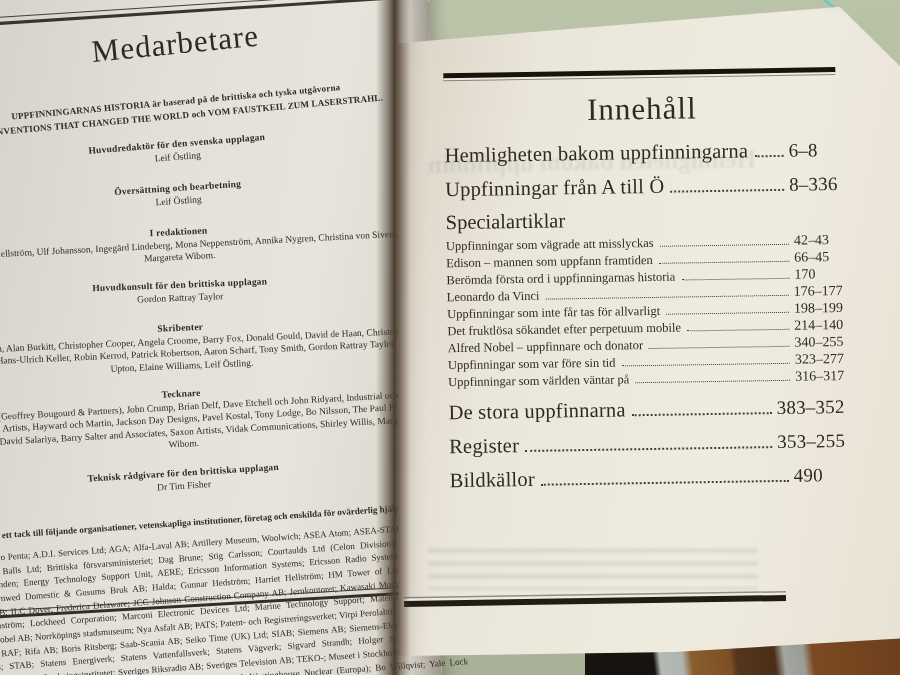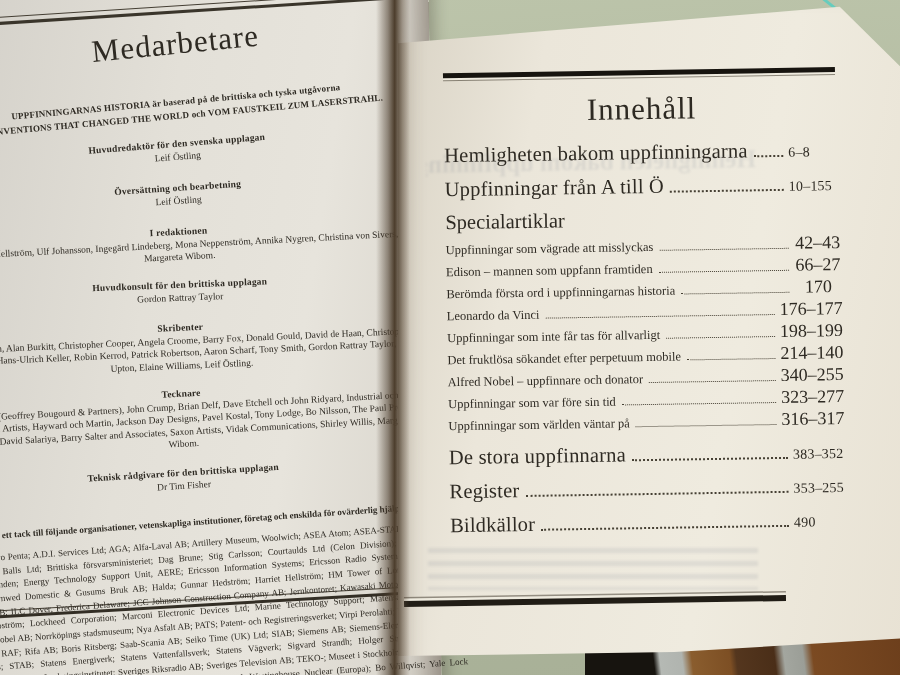--- a/index.html
+++ b/index.html
@@ -49,25 +49,25 @@
               box-shadow:inset 16px 0 22px -12px rgba(70,58,44,.45);}
   .rp-content{position:relative;padding:70px 58px 0 48px;transform:rotate(-.9deg);}
   .rp-rule-top{height:5px;background:#17140f;box-shadow:0 2px 0 #efebdf,0 3px 0 rgba(60,52,40,.55);
                margin-right:4px;}
   .rp-title{text-align:center;font-size:31px;letter-spacing:1px;margin:16px 0 14px 0;}
   .toc-row{display:flex;align-items:baseline;}
   .toc-label{white-space:nowrap;}
   .leader{flex:1;border-bottom:2px dotted #464034;margin:0 5px 4px 6px;min-width:12px;}
   .toc-pages{text-align:left;min-width:52px;}
   .toc-main{font-size:20.5px;letter-spacing:.2px;margin-top:11px;}
-  .toc-main .toc-pages{font-size:14px;}
+  .toc-main .toc-pages{font-size:19px;}
   .toc-heading{font-size:20.5px;margin-top:10px;margin-bottom:4px;}
   .toc-sub{font-size:12.5px;margin-top:1px;}
   .toc-sub .leader{border-bottom-width:1.5px;margin-bottom:3px;}
-  .toc-sub .toc-pages{font-size:18px;min-width:48px;text-align:center;}
+  .toc-sub .toc-pages{font-size:14px;min-width:48px;}
   .rp-rule-bottom{position:absolute;left:6px;top:598px;width:382px;height:6px;background:#211d16;
                   box-shadow:0 -2.5px 0 #efebdf,0 -4px 0 rgba(60,52,40,.5);transform:rotate(-.9deg);}
 
   
   .ghost-title{position:absolute;left:28px;top:148px;width:330px;text-align:center;
                font-size:25px;font-weight:bold;color:#42506a;opacity:.10;
                transform:scaleX(-1) rotate(1deg);filter:blur(1.2px);white-space:nowrap;overflow:hidden;}
   .ghost-paragraph{position:absolute;left:30px;top:548px;width:330px;height:42px;opacity:.10;
                background:repeating-linear-gradient(180deg,#44506a 0 5px,transparent 5px 13px);
                filter:blur(1.5px);}
@@ -145,34 +145,34 @@
       <div class="rp-title">Innehåll</div>
 
       <div class="toc-row toc-main">
         <span class="toc-label">Hemligheten bakom uppfinningarna</span>
         <span class="leader"></span>
         <span class="toc-pages">6–8</span>
       </div>
       <div class="toc-row toc-main">
         <span class="toc-label">Uppfinningar från A till Ö</span>
         <span class="leader"></span>
-        <span class="toc-pages">10–155</span>
+        <span class="toc-pages">8–336</span>
       </div>
 
       <div class="toc-heading">Specialartiklar</div>
 
       <div class="toc-row toc-sub">
         <span class="toc-label">Uppfinningar som vägrade att misslyckas</span>
         <span class="leader"></span>
         <span class="toc-pages">42–43</span>
       </div>
       <div class="toc-row toc-sub">
         <span class="toc-label">Edison – mannen som uppfann framtiden</span>
         <span class="leader"></span>
-        <span class="toc-pages">66–27</span>
+        <span class="toc-pages">66–45</span>
       </div>
       <div class="toc-row toc-sub">
         <span class="toc-label">Berömda första ord i uppfinningarnas historia</span>
         <span class="leader"></span>
         <span class="toc-pages">170</span>
       </div>
       <div class="toc-row toc-sub">
         <span class="toc-label">Leonardo da Vinci</span>
         <span class="leader"></span>
         <span class="toc-pages">176–177</span>

